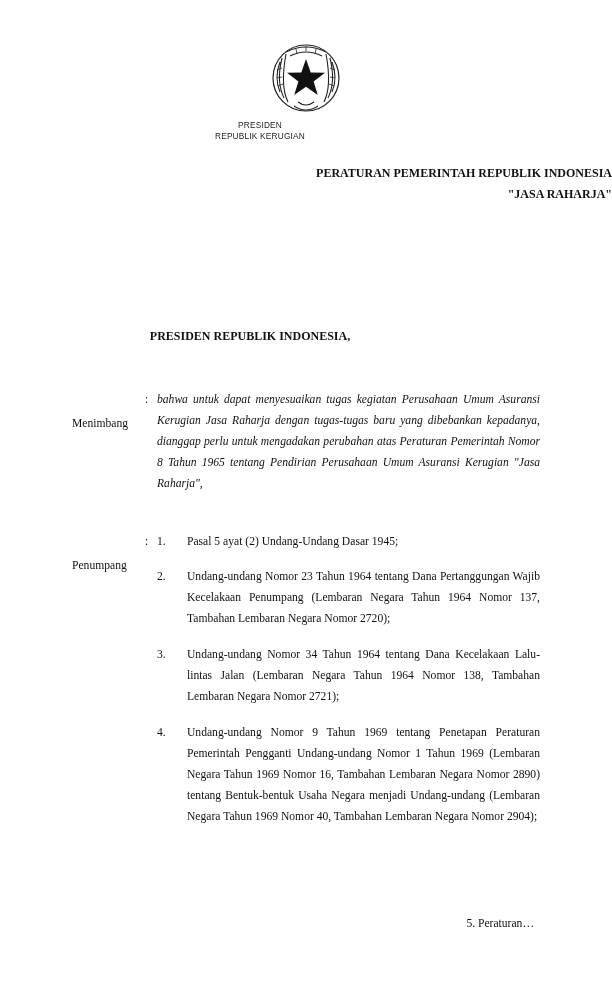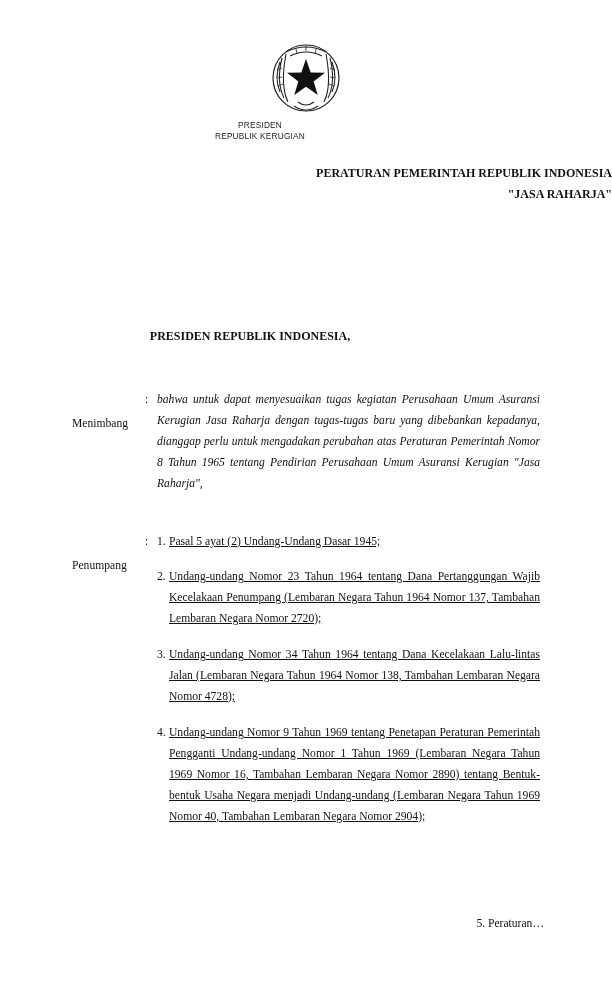--- a/index.html
+++ b/index.html
@@ -13,22 +13,22 @@
   .title div { white-space:nowrap; }
   .president { position:absolute; left:0; width:500px; text-align:center;
                font-weight:bold; font-size:12px; top:329px; }
   .section { position:absolute; left:72px; width:468px; font-size:11.6px; }
   .label { position:absolute; left:0; top:0;margin-top:24px; }
   .colon { position:absolute; left:73px; top:0; }
   .body { position:absolute; left:85px; width:383px; line-height:21px; text-align:justify;
           text-align-last:left; }
   .item { position:absolute; left:85px; width:383px; line-height:21px; }
   .item .num { position:absolute; left:0; top:0; }
-  .item .txt { margin-left:12px; text-align:justify; text-align-last:left;text-decoration:underline; }
-  .footer-next { position:absolute; right:68px; top:917px; font-size:11.6px; }
+  .item .txt { margin-left:30px; text-align:justify; text-align-last:left; }
+  .footer-next { position:absolute; right:78px; top:917px; font-size:11.6px; }
 </style>
 </head>
 <body>
 
 <svg class="emblem" viewBox="0 0 80 80">
   <circle cx="40" cy="38" r="33" fill="none" stroke="#222" stroke-width="1.2"></circle>
   <g fill="none" stroke="#222" stroke-width="1.1">
     <path d="M14 52 Q8 38 14 22 M18 58 Q10 42 16 18 M22 62 Q14 46 20 14"></path>
     <path d="M66 52 Q72 38 66 22 M62 58 Q70 42 64 18 M58 62 Q66 46 60 14"></path>
     <path d="M20 12 Q40 2 60 12 M24 16 Q40 8 56 16"></path>
@@ -70,21 +70,21 @@
   <div class="item" style="top:-4px;">
     <span class="num">1.</span>
     <div class="txt">Pasal 5 ayat (2) Undang-Undang Dasar 1945;</div>
   </div>
   <div class="item" style="top:31px;">
     <span class="num">2.</span>
     <div class="txt">Undang-undang  Nomor 23 Tahun 1964 tentang Dana Pertanggungan Wajib Kecelakaan Penumpang (Lembaran Negara Tahun 1964 Nomor 137, Tambahan Lembaran Negara Nomor 2720);</div>
   </div>
   <div class="item" style="top:109px;">
     <span class="num">3.</span>
-    <div class="txt">Undang-undang  Nomor 34 Tahun 1964 tentang Dana Kecelakaan Lalu-lintas Jalan (Lembaran Negara Tahun 1964 Nomor 138, Tambahan Lembaran Negara Nomor 4728);</div>
+    <div class="txt">Undang-undang  Nomor 34 Tahun 1964 tentang Dana Kecelakaan Lalu-lintas Jalan (Lembaran Negara Tahun 1964 Nomor 138, Tambahan Lembaran Negara Nomor 2721);</div>
   </div>
   <div class="item" style="top:187px;">
     <span class="num">4.</span>
     <div class="txt">Undang-undang  Nomor 9 Tahun 1969 tentang Penetapan Peraturan Pemerintah Pengganti Undang-undang  Nomor 1 Tahun 1969 (Lembaran Negara Tahun 1969 Nomor 16, Tambahan Lembaran Negara Nomor 2890) tentang Bentuk-bentuk Usaha Negara menjadi Undang-undang (Lembaran Negara Tahun 1969 Nomor 40, Tambahan Lembaran Negara Nomor 2904);</div>
   </div>
 </div>
 
 <div class="footer-next">5. Peraturan…</div>
 
 </body></html>

